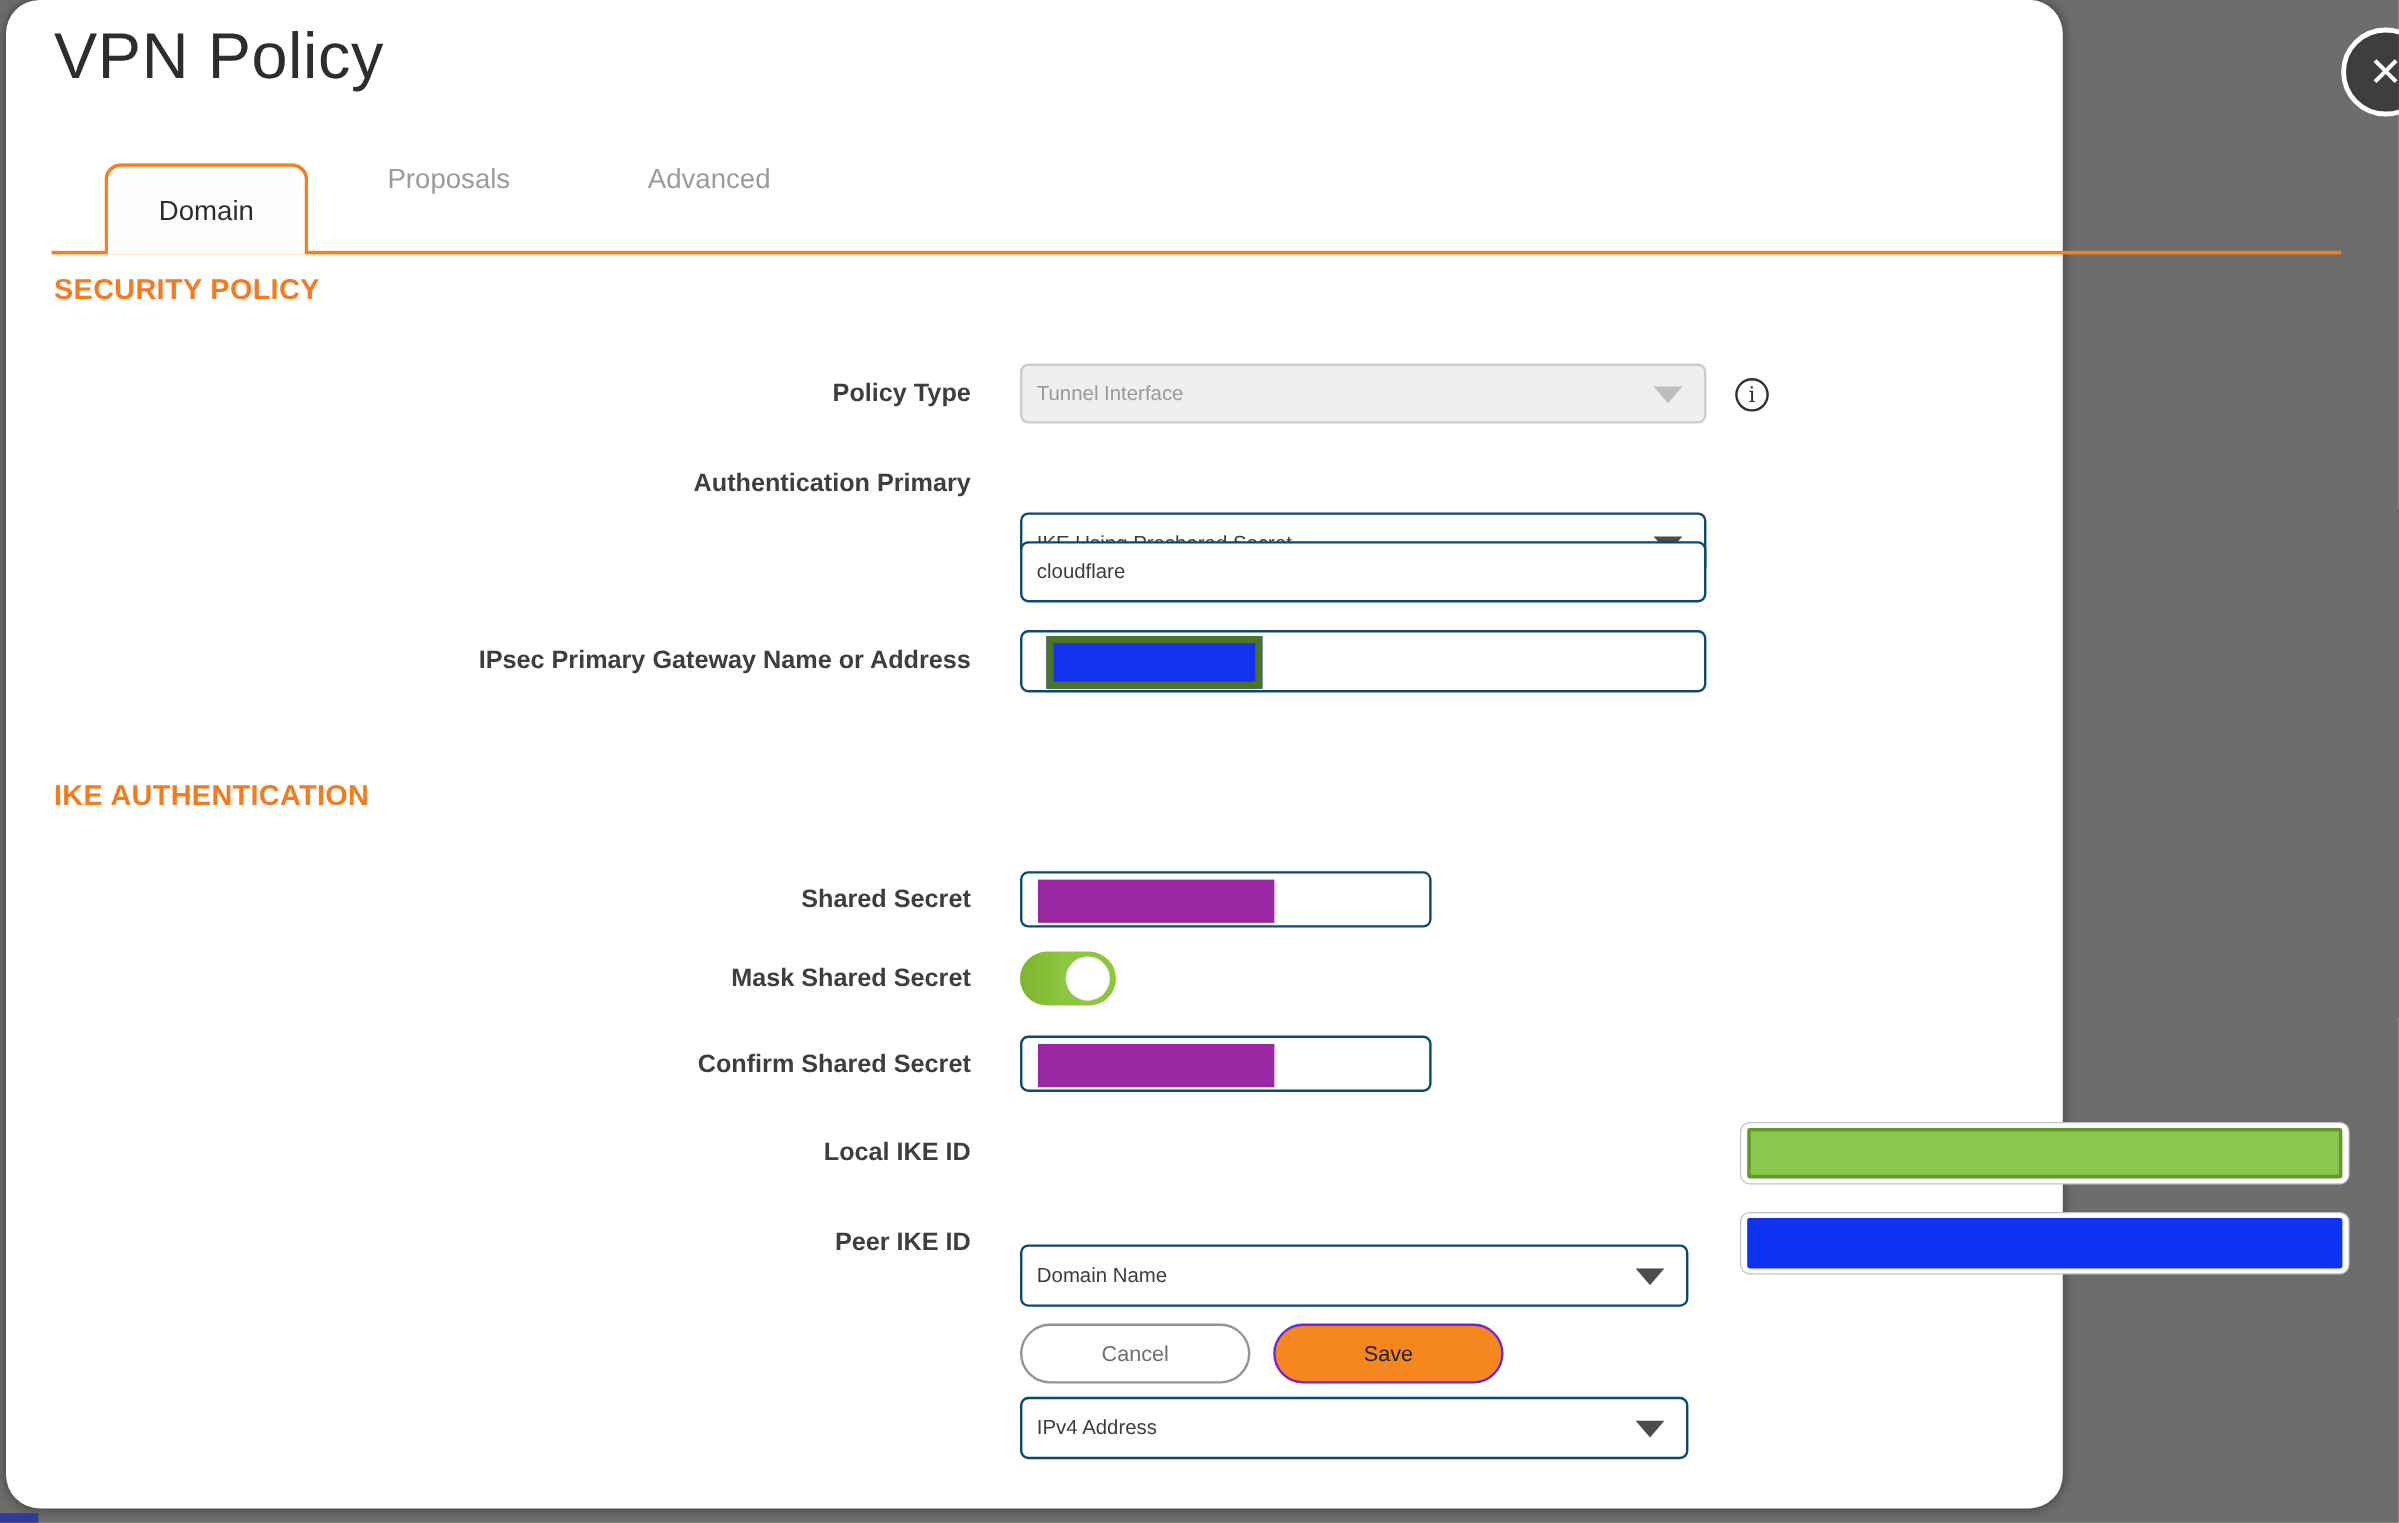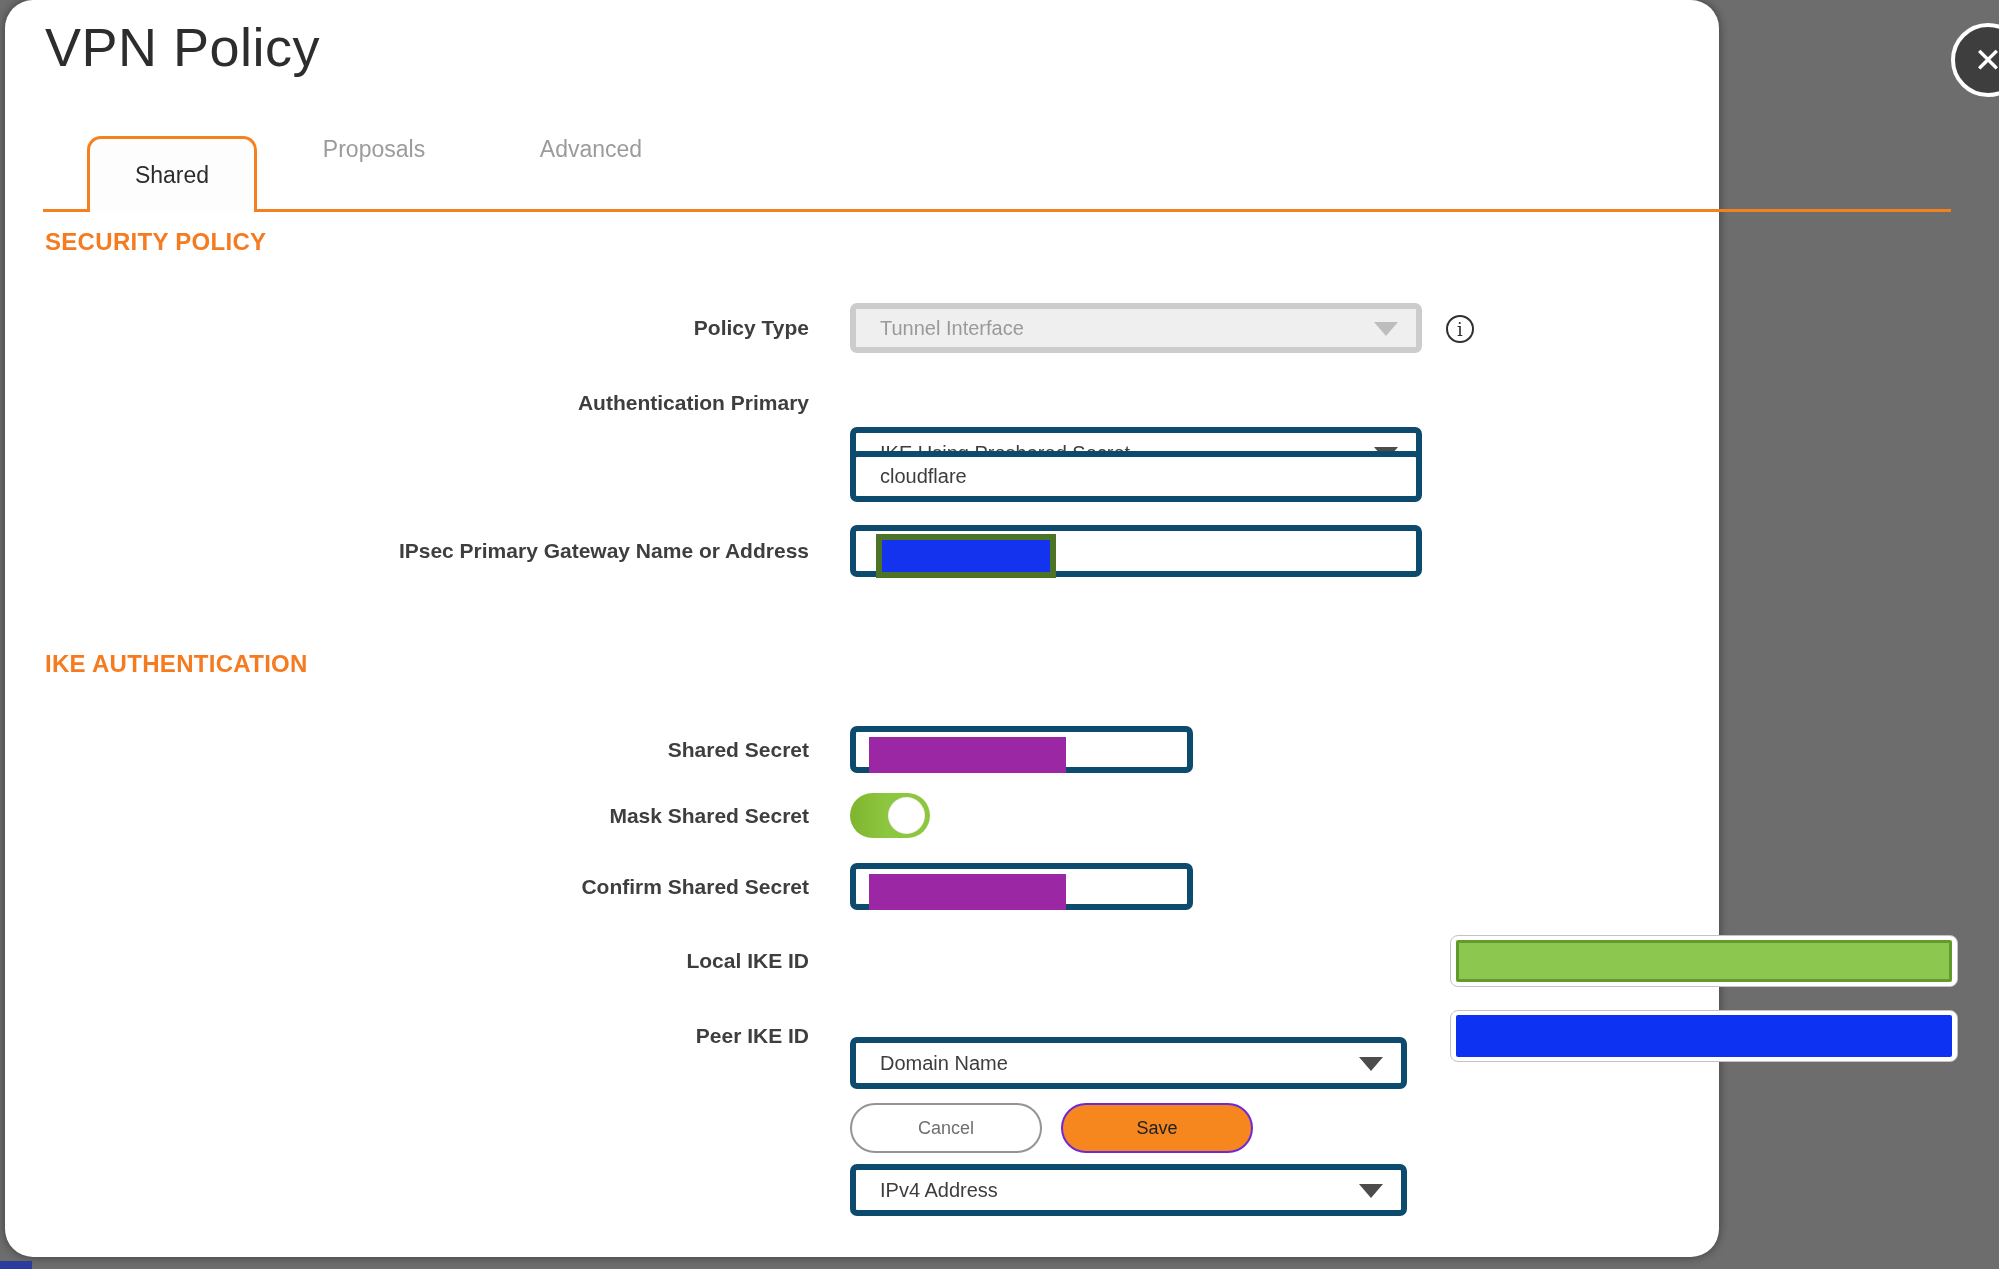--- a/index.html
+++ b/index.html
@@ -53,23 +53,23 @@
   }
   .sh-security { top:228px; }
   .sh-ike { top:650px; }
   .flabel {
     position:absolute; left:136px; width:668px; text-align:right;
     font-size:21px; font-weight:bold; color:#3e3e3e;
     display:flex; align-items:center; justify-content:flex-end;
   }
   .control {
     position:absolute; left:845px; background:#fff;
-    border:6px solid #0c4a6e; border-radius:7px;
-    font-size:20px; color:#3d3d3d;
-    display:flex; align-items:center; padding-left:24px;
+    border:2px solid #0c4a6e; border-radius:7px;
+    font-size:17px; color:#3d3d3d;
+    display:flex; align-items:center; padding-left:12px;
   }
   .w-main  { width:572px; }
   .w-secret{ width:343px; }
   .w-dd    { width:557px; }
   .select { cursor:pointer; position:relative; }
   .select .arrow {
     position:absolute; right:18px; top:50%; margin-top:-6px;
     width:0; height:0;
     border-left:12px solid transparent; border-right:12px solid transparent;
     border-top:14px solid #4c4c4c;
@@ -141,21 +141,21 @@
 </head>
 <body>
 
 <div class="dialog">
 
   <div class="page-title">VPN Policy</div>
 
   <div class="tab-underline"></div>
 
   <div class="tab-active">
-    <span>Shared</span>
+    <span>Domain</span>
   </div>
   <div class="tab-inactive tab-proposals">
     <span>Proposals</span>
   </div>
   <div class="tab-inactive tab-advanced">
     <span>Advanced</span>
   </div>
 
   <div class="section-heading sh-security">SECURITY POLICY</div>
 

